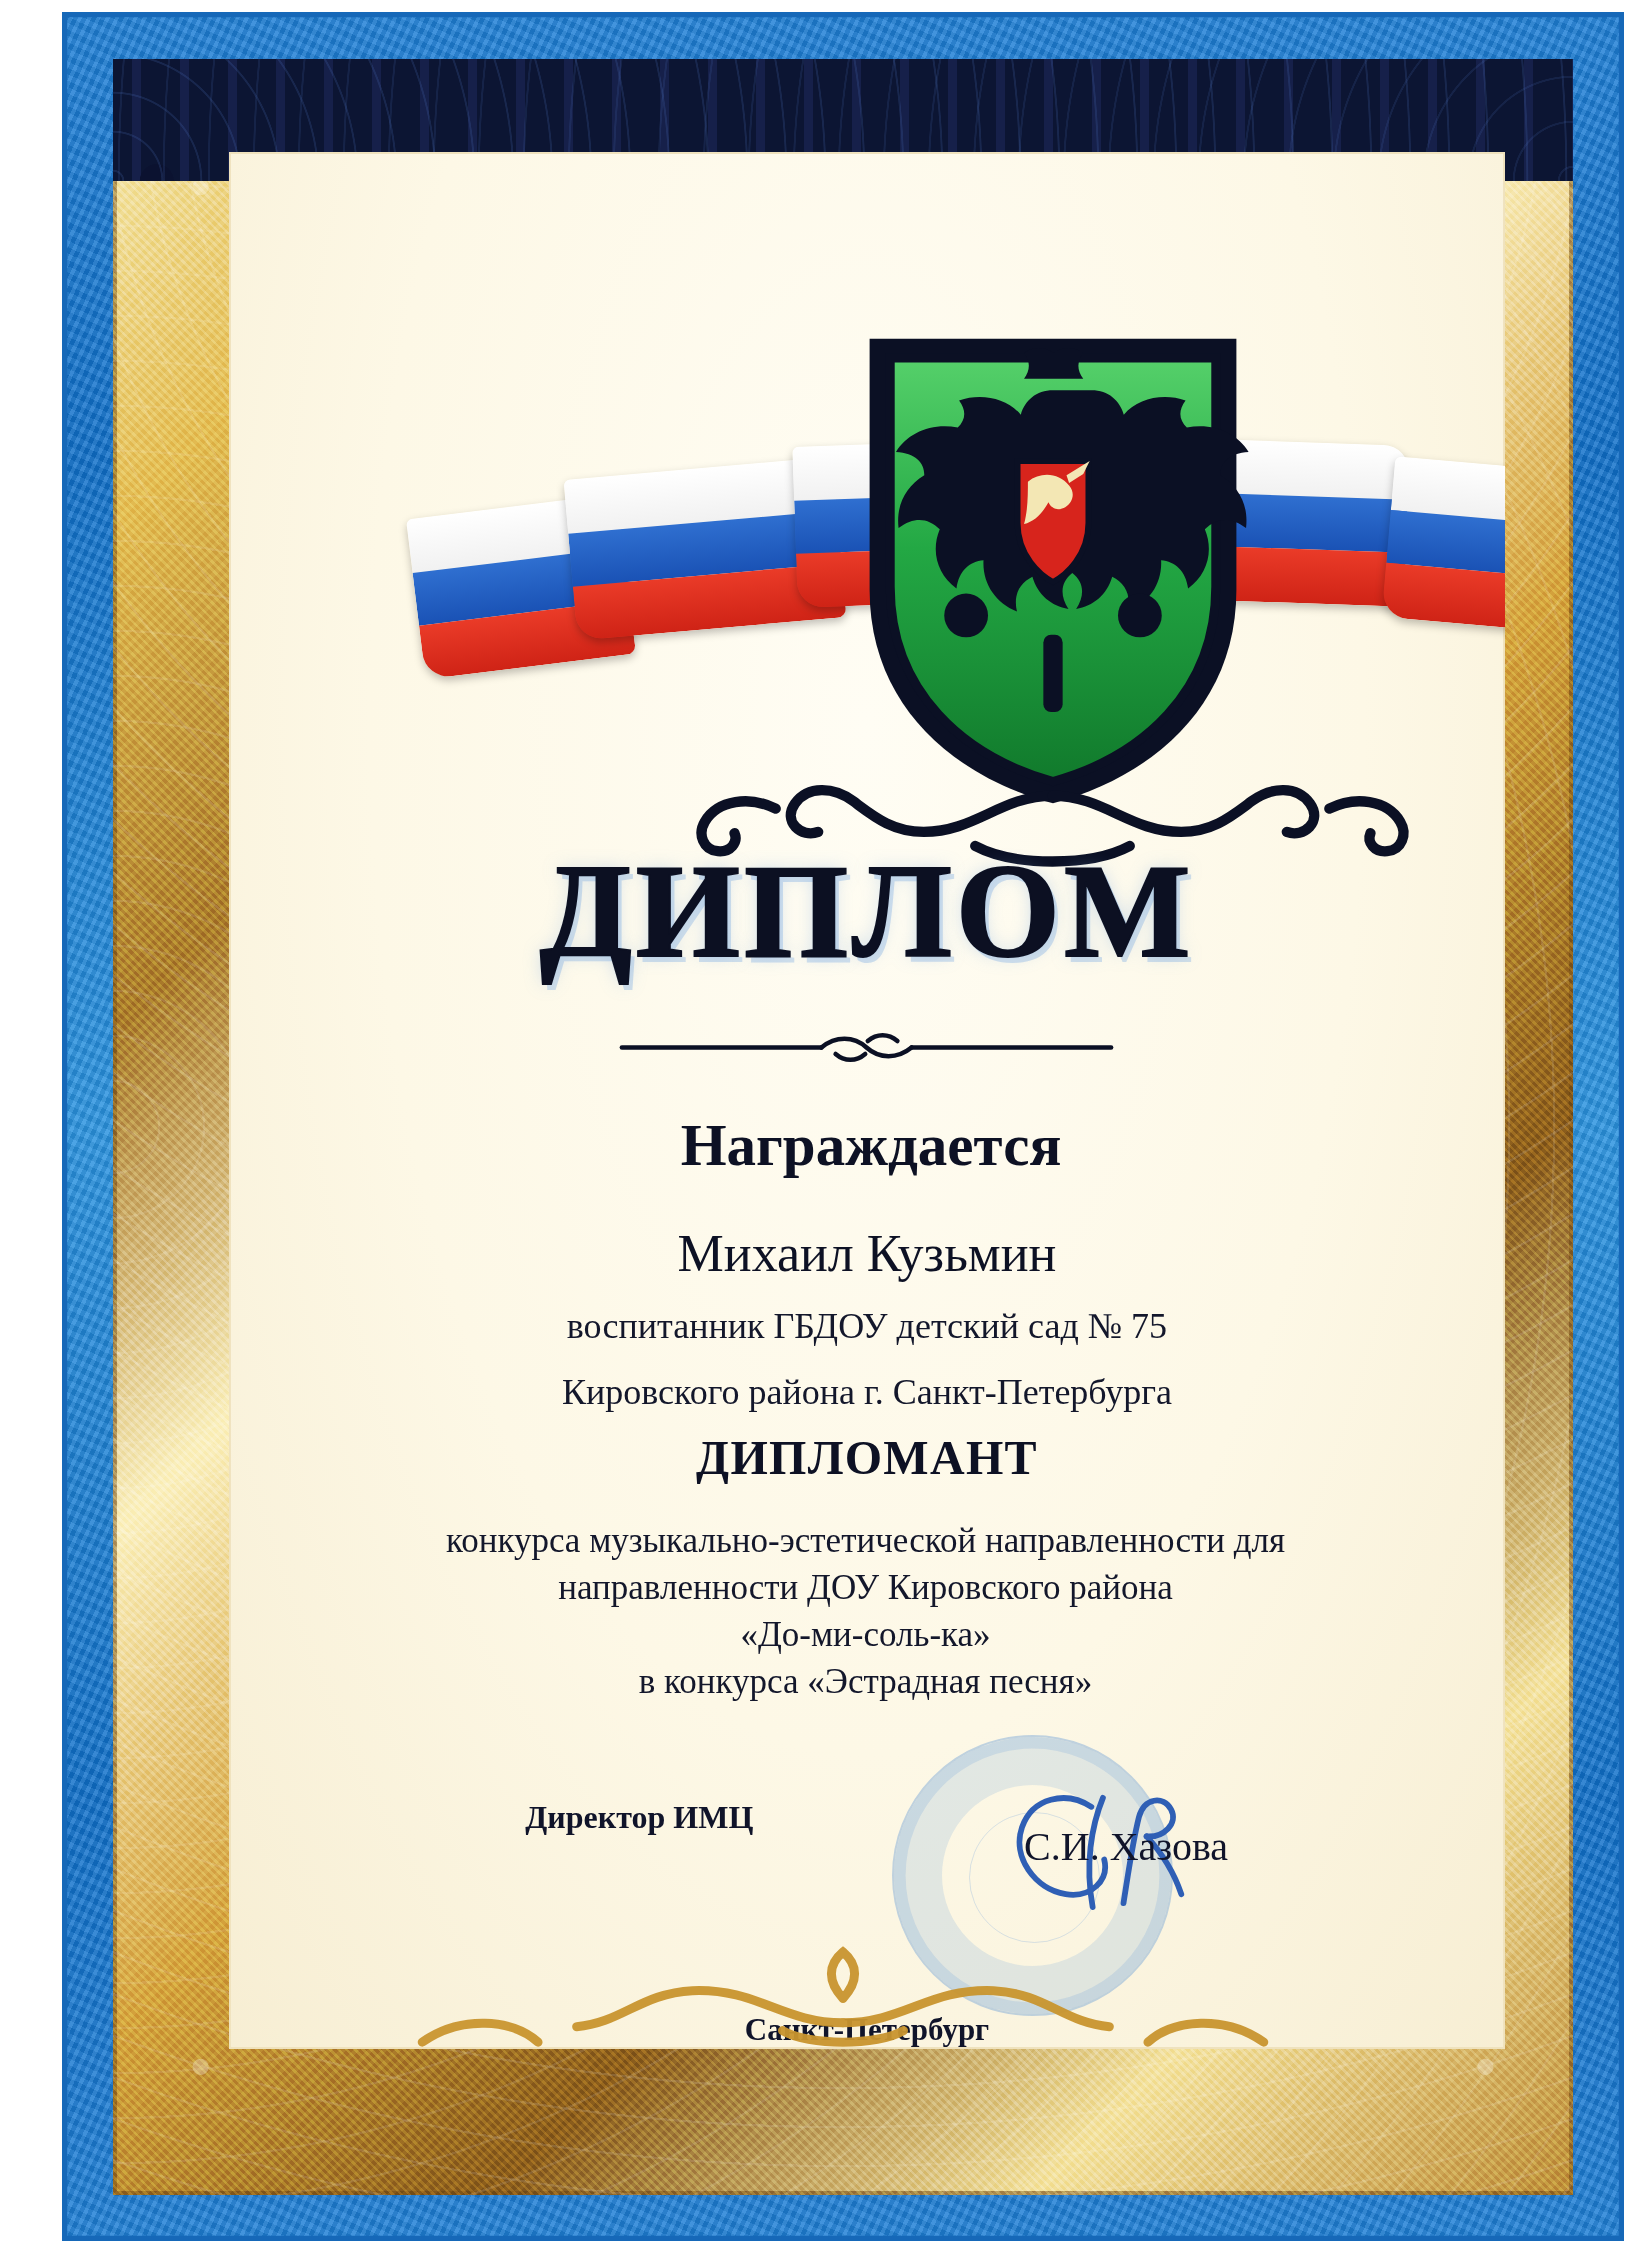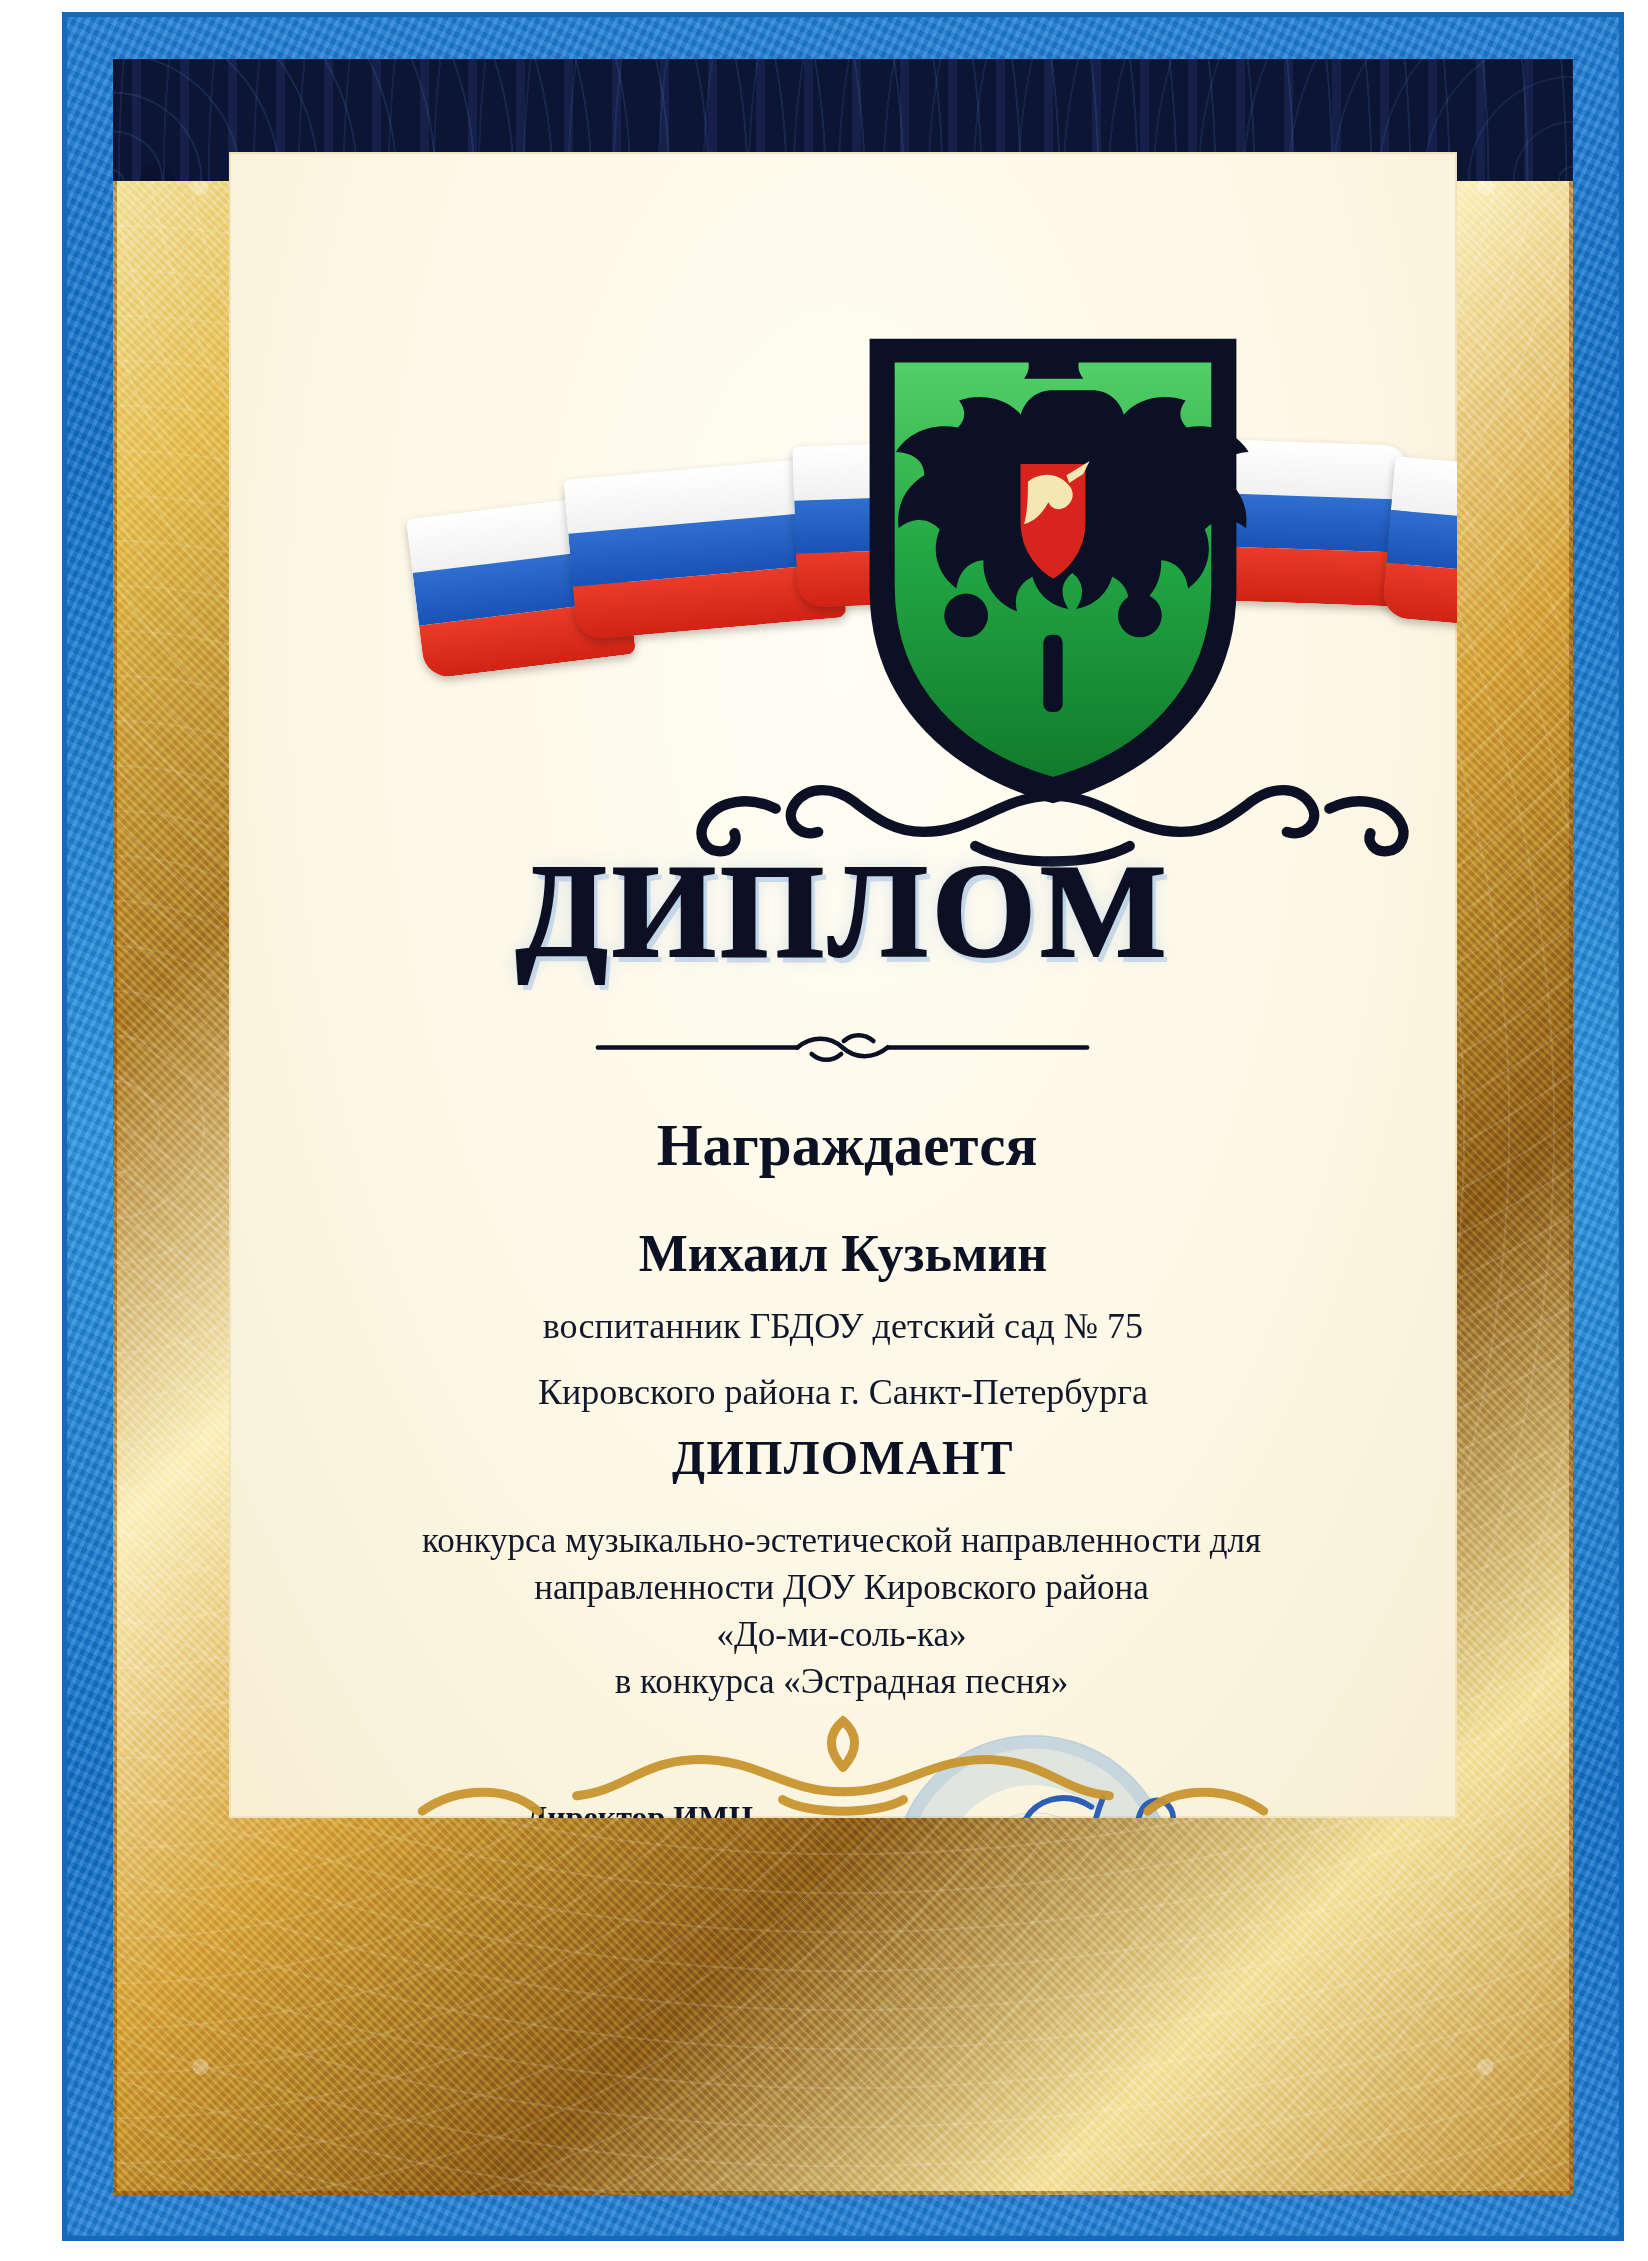--- a/index.html
+++ b/index.html
@@ -111,25 +111,26 @@
       repeating-radial-gradient(circle at 0 100%, rgba(255,255,255,0.0) 0 9px, rgba(80,120,200,0.18) 9.7px 11px, rgba(255,255,255,0) 11.6px 39px),
       repeating-radial-gradient(circle at 100% 100%, rgba(255,255,255,0.0) 0 13px, rgba(80,120,200,0.14) 13.5px 15px, rgba(255,255,255,0) 15.5px 45px);
   }
 
   
   .inner {
     position: absolute;
     left: 229px;
     top: 152px;
     width: 1228px;
-    height: 1666px;
+    height: 1897px;
     background:
       radial-gradient(ellipse at 50% 30%, #fffdf4 0%, #fdf8e6 55%, #f7eed3 100%);
     box-shadow: inset 0 0 0 1.9px #efe2bd;
     overflow: hidden;
+    padding-left: 48px;
   }
 
   
   .emblem-area {
     position: absolute;
     left: 116px;
     top: 84px;
     width: 1416px;
     height: 515px;
     pointer-events: none;
@@ -221,21 +222,21 @@
     font-size: 59px;
     font-weight: 700;
     color: #0d1124;
   }
   .name {
     position: absolute;
     left: 0; right: 0;
     top: 1072px;
     text-align: center;
     font-size: 52px;
-    font-weight: 700;
+    font-weight: 400;
     color: #0d1124;
   }
   .sub1, .sub2 {
     position: absolute;
     left: 0; right: 0;
     text-align: center;
     font-size: 36px;
     color: #13172b;
   }
   .sub1 { top: 1153px; }

